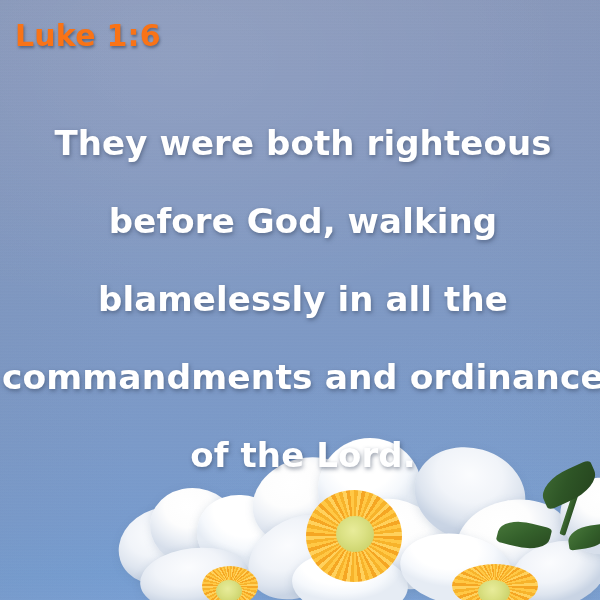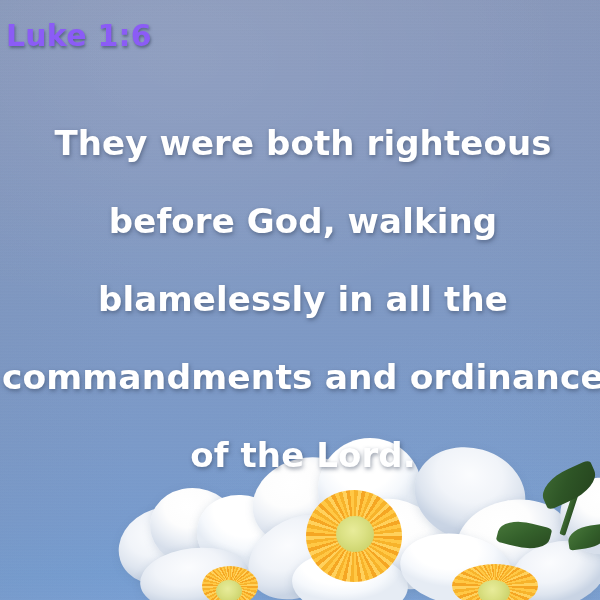--- a/index.html
+++ b/index.html
@@ -100,23 +100,23 @@
   .stem {
     position: absolute;
     background: linear-gradient(90deg, #3d6b33, #2c5224);
     z-index: 4;
     border-radius: 2px;
   }
 
   
   .verse-ref {
     position: absolute;
-    left: 6px;
+    left: 15px;
     top: 18px;
-    color: #8b5cf6;
+    color: #f97316;
     font-family: "DejaVu Sans", sans-serif;
     font-size: 30px;
     font-weight: 700;
     letter-spacing: .2px;
     text-shadow: 1px 2px 3px rgba(45,60,85,0.55);
     z-index: 20;
     white-space: nowrap;
   }
   .verse-body {
     position: absolute;

